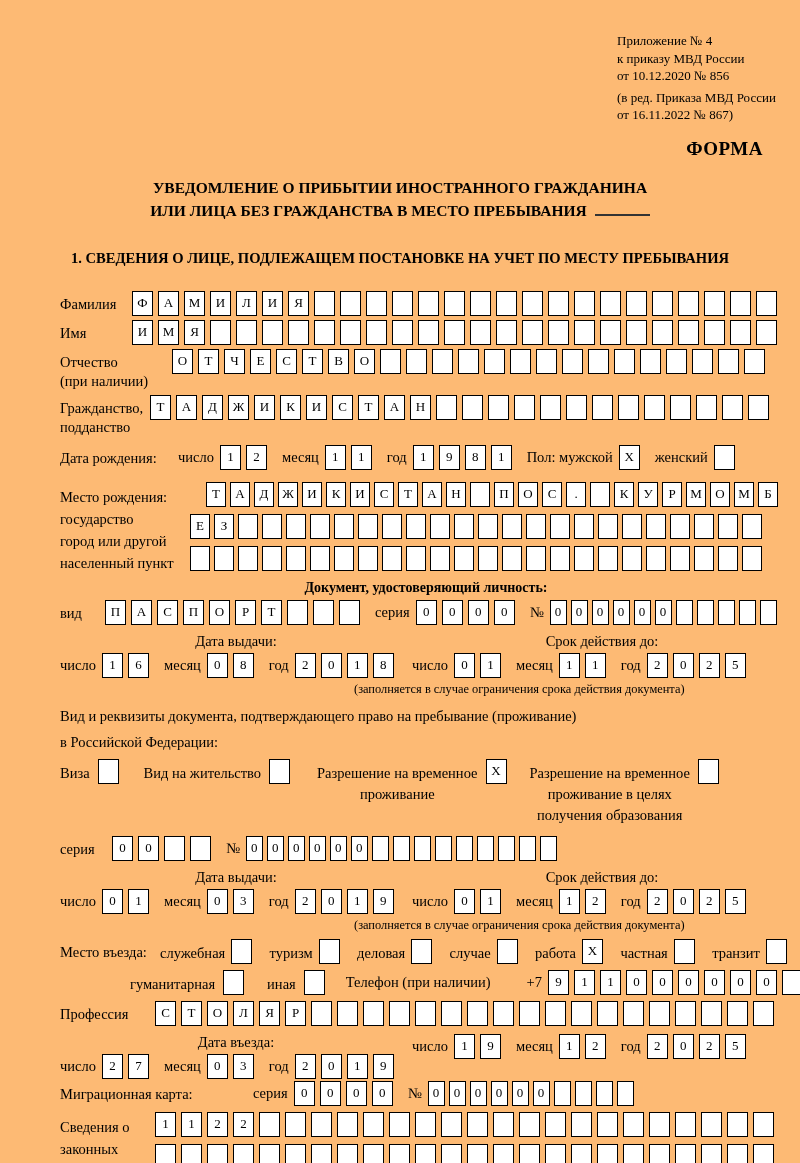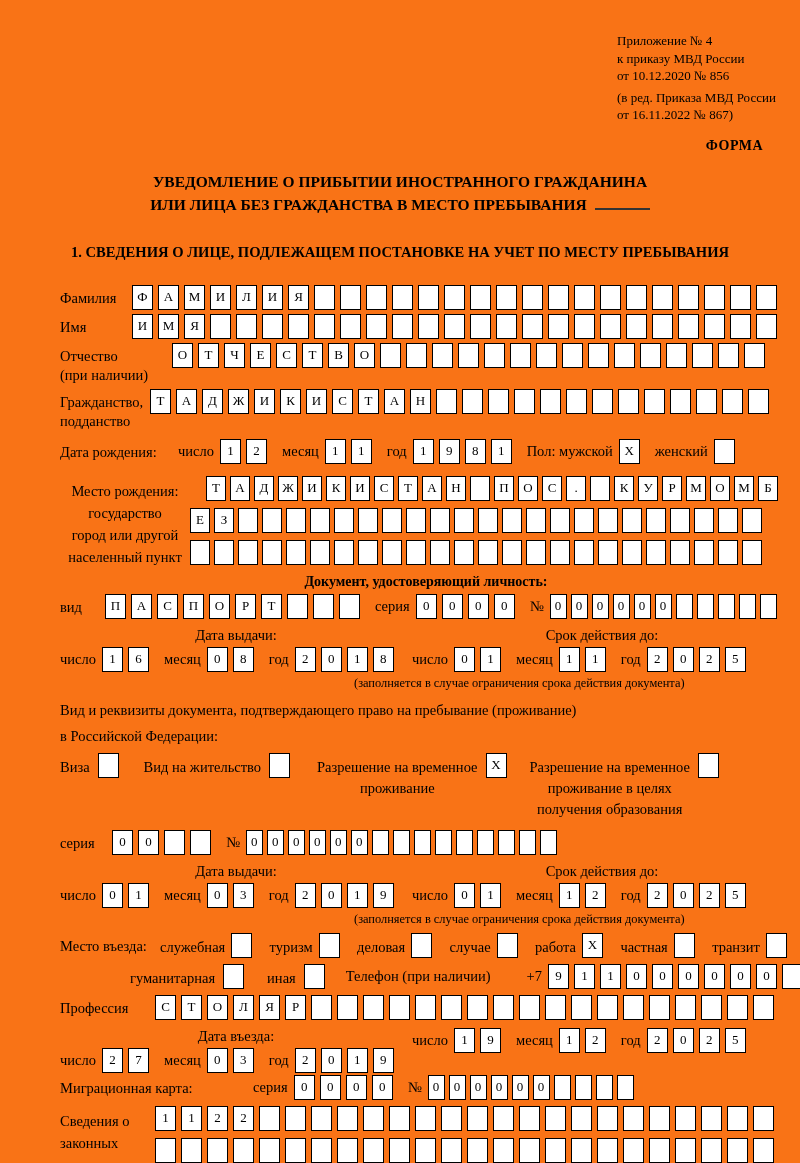--- a/index.html
+++ b/index.html
@@ -1,23 +1,23 @@
 <!DOCTYPE html>
 <html><head>
 <meta charset="utf-8">
 <style>
   html,body{margin:0;padding:0;background:#ffffff;}
   .page{
-    width:800px;height:1163px;margin:0 auto;background:#f97316;color:#000;
+    width:800px;height:1163px;margin:0 auto;background:#fdba74;color:#000;
     font-family:"Liberation Serif","DejaVu Serif",serif;
     box-sizing:border-box;padding-top:32px;overflow:hidden;position:relative;
   }
   .ref{margin-left:617px;font-size:13px;line-height:17.5px;}
   .ref2{margin-left:617px;font-size:13px;line-height:17.5px;margin-top:4px;}
-  .forma{text-align:right;padding-right:37px;font-weight:bold;font-size:14px;margin-top:14px;letter-spacing:.5px;}
+  .forma{text-align:right;padding-right:37px;font-weight:bold;font-size:19px;margin-top:14px;letter-spacing:.5px;}
   .title{text-align:center;font-weight:bold;font-size:15.5px;line-height:23px;margin-top:16px;}
   .uline{display:inline-block;width:55px;border-bottom:2px solid #333;height:12px;margin-left:8px;}
   .sec{font-weight:bold;font-size:14.6px;margin-top:28px;text-align:center;}
   .form{padding:24px 8px 0 60px;font-size:14.5px;}
   .row{display:flex;align-items:flex-start;margin-bottom:4px;}
   .lbl{flex:none;line-height:19px;padding-top:4px;}
   .w72{width:72px;} .w112{width:112px;} .w90{width:90px;} .w130{width:130px;} .w95{width:95px;} .w108{width:108px;} .w45{width:45px;} .w155{width:155px;}
   .cells{white-space:nowrap;flex:none;}
   .cell{
     display:inline-block;box-sizing:border-box;width:21px;height:25px;
@@ -108,21 +108,21 @@
       <span class="cells"><span class="cell">1</span><span class="cell">1</span></span>
       <span class="dlbl">год</span>
       <span class="cells"><span class="cell">1</span><span class="cell">9</span><span class="cell">8</span><span class="cell">1</span></span>
       <span class="dlbl">Пол: мужской</span>
       <span class="cells"><span class="cell">X</span></span>
       <span class="dlbl">женский</span>
       <span class="cells"><span class="cell"></span></span>
     </div>
 
     <div class="row" style="margin-bottom:2px;">
-      <div class="lbl w130" style="line-height:22px;text-align:center;">
+      <div class="lbl w130" style="line-height:22px;">
         <div>Место рождения:</div>
         <div>государство</div>
         <div>город или другой</div>
         <div>населенный пункт</div>
       </div>
       <div class="stack">
         <div class="cells p24 indent16"><span class="cell">Т</span><span class="cell">А</span><span class="cell">Д</span><span class="cell">Ж</span><span class="cell">И</span><span class="cell">К</span><span class="cell">И</span><span class="cell">С</span><span class="cell">Т</span><span class="cell">А</span><span class="cell">Н</span><span class="cell"></span><span class="cell">П</span><span class="cell">О</span><span class="cell">С</span><span class="cell">.</span><span class="cell"></span><span class="cell">К</span><span class="cell">У</span><span class="cell">Р</span><span class="cell">М</span><span class="cell">О</span><span class="cell">М</span><span class="cell">Б</span></div>
         <div class="cells p24"><span class="cell">Е</span><span class="cell">З</span><span class="cell"></span><span class="cell"></span><span class="cell"></span><span class="cell"></span><span class="cell"></span><span class="cell"></span><span class="cell"></span><span class="cell"></span><span class="cell"></span><span class="cell"></span><span class="cell"></span><span class="cell"></span><span class="cell"></span><span class="cell"></span><span class="cell"></span><span class="cell"></span><span class="cell"></span><span class="cell"></span><span class="cell"></span><span class="cell"></span><span class="cell"></span><span class="cell"></span></div>
         <div class="cells p24"><span class="cell"></span><span class="cell"></span><span class="cell"></span><span class="cell"></span><span class="cell"></span><span class="cell"></span><span class="cell"></span><span class="cell"></span><span class="cell"></span><span class="cell"></span><span class="cell"></span><span class="cell"></span><span class="cell"></span><span class="cell"></span><span class="cell"></span><span class="cell"></span><span class="cell"></span><span class="cell"></span><span class="cell"></span><span class="cell"></span><span class="cell"></span><span class="cell"></span><span class="cell"></span><span class="cell"></span></div>
       </div>

